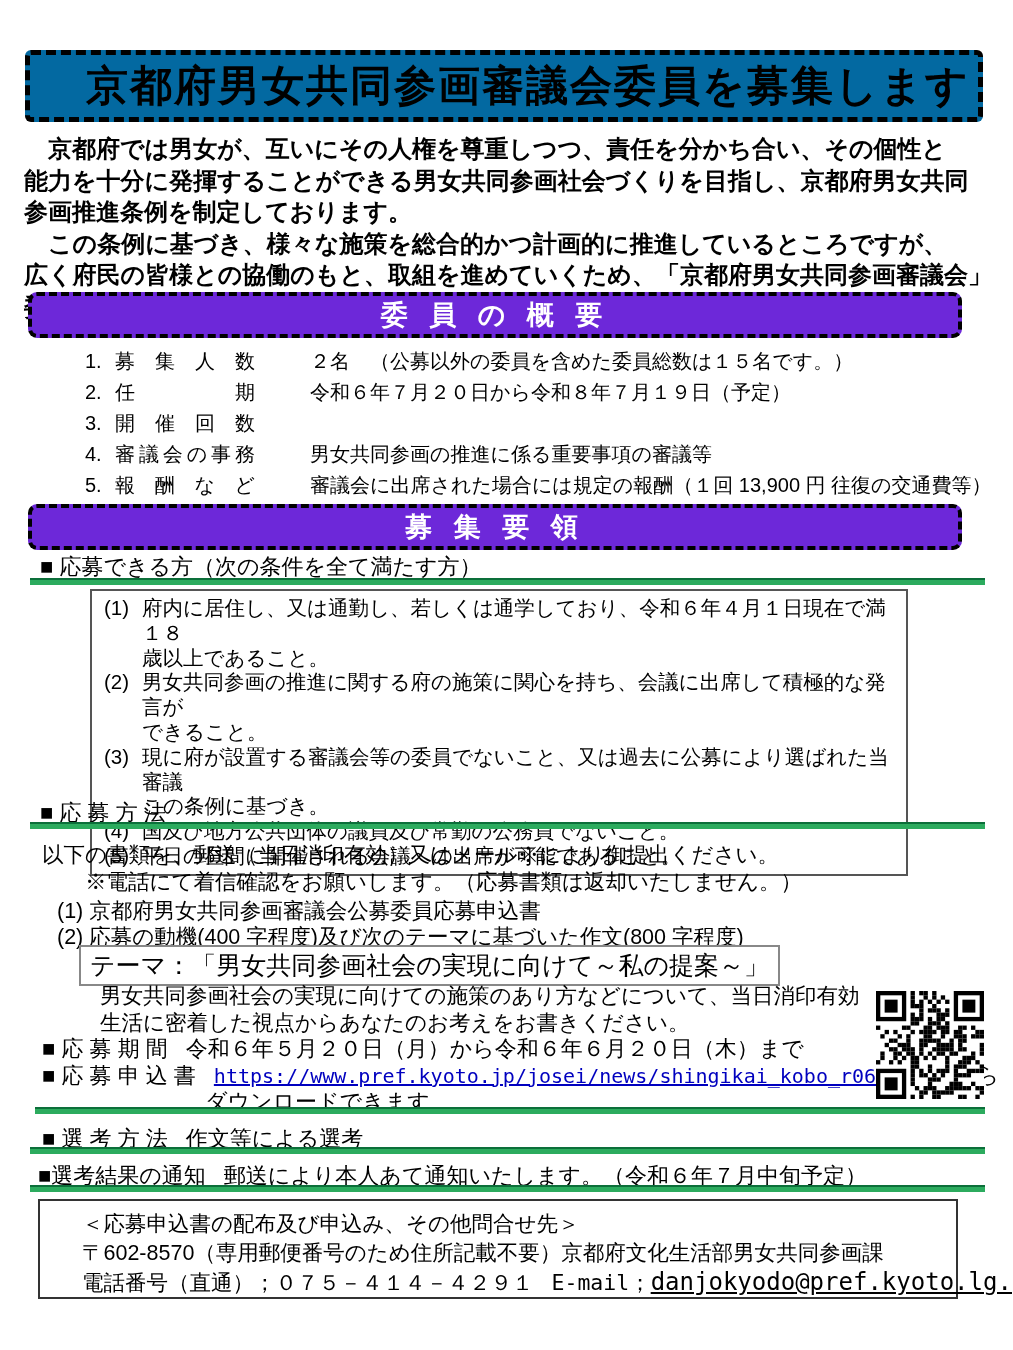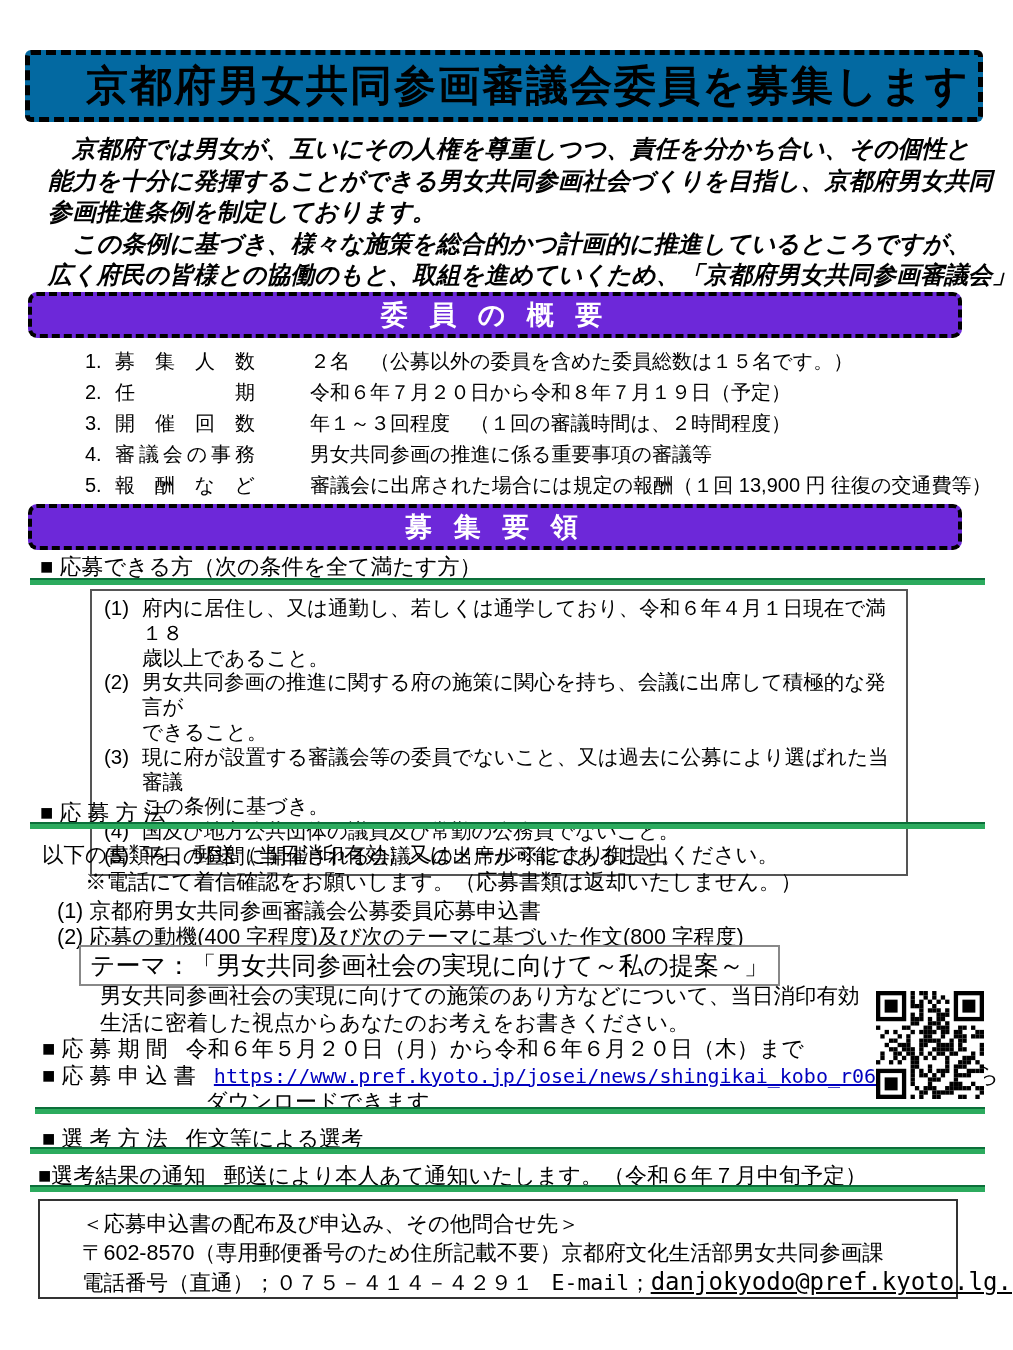--- a/index.html
+++ b/index.html
@@ -12,22 +12,22 @@
 
   
   .title-banner{
     position:absolute;left:25px;top:50px;width:958px;height:72px;
     background:#0369a1;border:5px dashed #000;border-radius:6px;
     box-sizing:border-box;display:flex;align-items:center;justify-content:center;padding-left:48px;
   }
   .title-banner span{font-size:42px;font-weight:bold;letter-spacing:2px;}
 
   
-  .intro{position:absolute;left:48px;top:133px;width:945px;
-    font-size:24px;font-weight:bold;line-height:31.5px;font-style:italic;}
+  .intro{position:absolute;left:24px;top:133px;width:945px;
+    font-size:24px;font-weight:bold;line-height:31.5px;}
   .intro div{white-space:nowrap;}
 
   
   .red-banner{
     position:absolute;left:28px;width:934px;height:46px;
     background:#6d28d9;border:4px dashed #000;border-radius:9px;
     box-sizing:border-box;color:#fff;display:flex;align-items:center;justify-content:center;
     font-size:27px;font-weight:bold;letter-spacing:7px;
   }
 
@@ -102,21 +102,20 @@
     <span class="ov-body">２名　（公募以外の委員を含めた委員総数は１５名です。）</span>
   </div>
   <div class="ov-row">
     <span class="ov-no">2.</span>
     <span class="ov-label">任期</span>
     <span class="ov-body">令和６年７月２０日から令和８年７月１９日（予定）</span>
   </div>
   <div class="ov-row">
     <span class="ov-no">3.</span>
     <span class="ov-label">開催回数</span>
-    <span class="ov-body">年１～３回程度　（１回の審議時間は、２時間程度）</span>
   </div>
   <div class="ov-row">
     <span class="ov-no">4.</span>
     <span class="ov-label">審議会の事務</span>
     <span class="ov-body">男女共同参画の推進に係る重要事項の審議等</span>
   </div>
   <div class="ov-row">
     <span class="ov-no">5.</span>
     <span class="ov-label">報酬など</span>
     <span class="ov-body">

